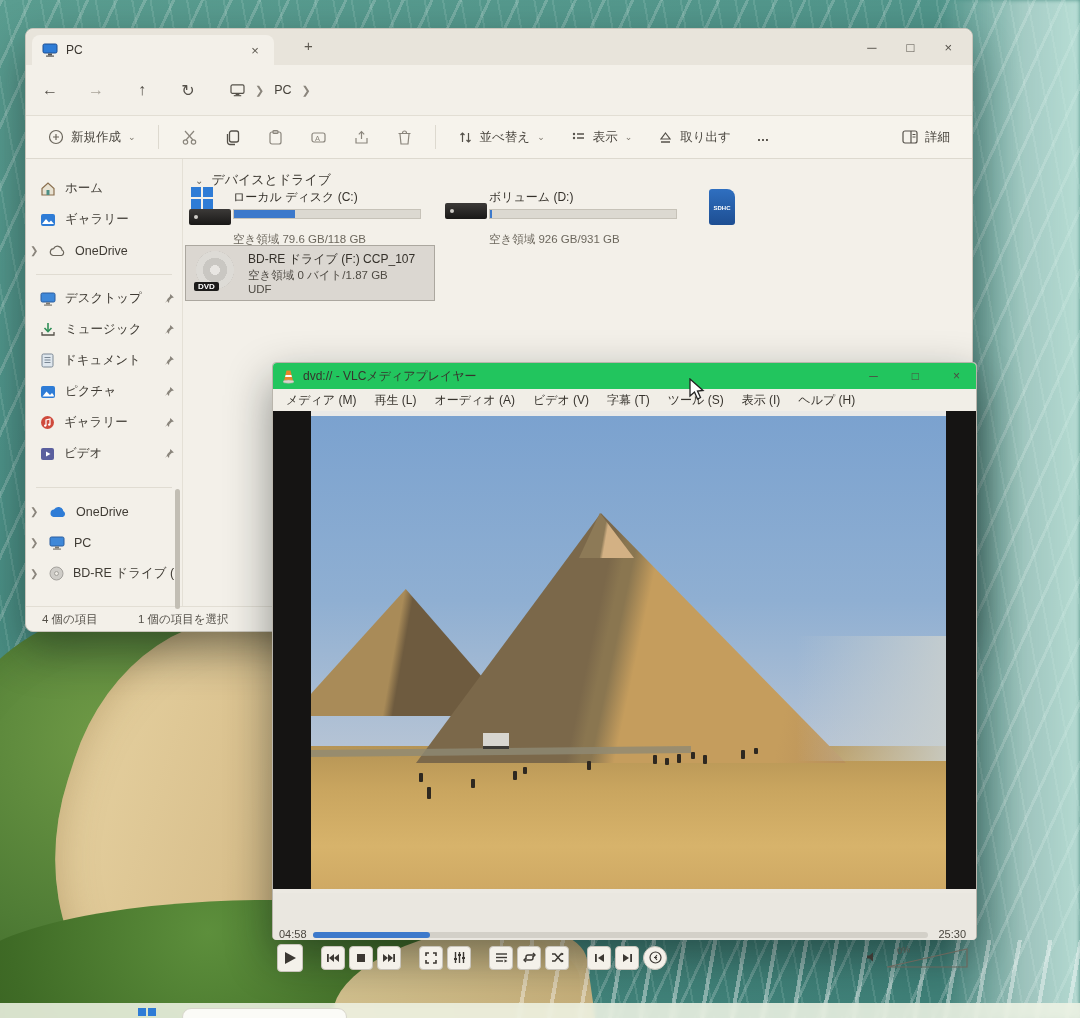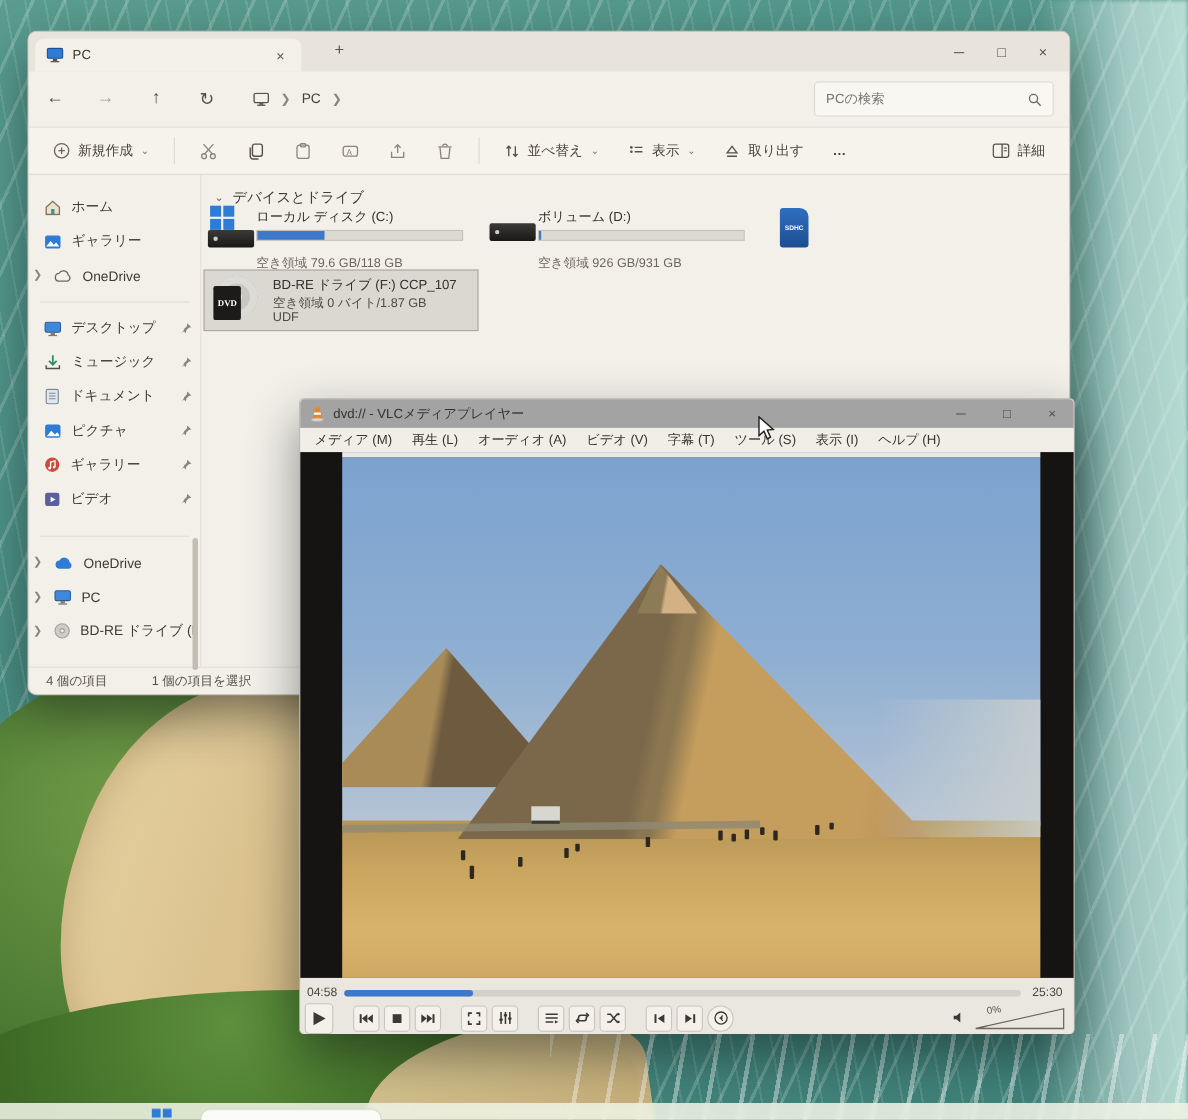--- a/index.html
+++ b/index.html
@@ -103,29 +103,29 @@
     border-radius:2px; }
   .hdd::after { content:""; position:absolute; left:5px; top:6px; width:4px; height:4px; border-radius:50%; background:#cfcdc8; }
   .winlogo { position:absolute; left:2px; top:-2px; width:22px; height:22px; display:grid; grid-template-columns:10px 10px; gap:2px; }
   .winlogo i { background:#2e7cd6; width:10px; height:10px; }
   .sdcard { position:absolute; left:6px; top:0; width:26px; height:36px; background:linear-gradient(#2f6fc0,#1d4e92);
     border-radius:3px 8px 3px 3px; }
   .sdcard span { position:absolute; left:0; right:0; top:16px; text-align:center; font-size:6px; color:#fff; font-weight:bold; }
   .disc { position:absolute; left:2px; top:0; width:38px; height:38px; border-radius:50%;
     background:radial-gradient(circle, #e8e6e2 0 18%, #c9c7c2 19% 45%, #dddbd6 46% 70%, #bdbbb6 71% 100%); }
   .dvd-badge { position:absolute; left:0; bottom:0; background:#1c1b1a; color:#fff; font-size:8px; font-weight:bold;
-    padding:11px 4px; border-radius:2px;font-family:Liberation Serif, serif; }
+    padding:0 4px; border-radius:2px; }
 
   .ex-status { height:26px; border-top:1px solid #e2ded4; display:flex; align-items:center; gap:40px; padding:0 16px;
     font-size:11.5px; color:#55514a; }
 
   
   .vlc { left:272px; top:362px; width:705px; height:578px; background:#ece9e2; border:1px solid #b9b5ac; border-radius:4px; }
   .vlc-title { height:26px; display:flex; align-items:center; padding:0 8px; gap:7px; font-size:12px; color:#37332d;
-    background:#a3a3a3; border-radius:4px 4px 0 0; }
+    background:#22c55e; border-radius:4px 4px 0 0; }
   .vlc-ctrls { margin-left:auto; display:flex; gap:34px; padding-right:8px; color:#4d4942; font-size:12px; }
   .vlc-menu { height:22px; display:flex; align-items:center; padding:0 4px; font-size:12px; color:#37332d; background:#f1eee7; }
   .vlc-menu span { padding:0 9px; white-space:nowrap; }
 
   .vlc-video { position:relative; height:478px; background:#151413; overflow:hidden; }
   .scene { position:absolute; left:38px; top:0; width:635px; height:478px; overflow:hidden; }
   .sc-topline { position:absolute; left:0; top:0; width:100%; height:5px; background:#e9e9e7; }
   .sc-sky { position:absolute; left:0; top:5px; width:100%; height:335px;
     background:linear-gradient(#7ba2cf 0%, #8fafd2 55%, #b6c4d5 100%); }
   .sc-haze { position:absolute; right:0; top:225px; width:150px; height:125px;
@@ -139,21 +139,21 @@
   .pyr-big { left:105px; top:102px; width:430px; height:250px;
     clip-path:polygon(43% 0, 100% 100%, 0 100%);
     background:linear-gradient(102deg, #7b684a 0 42%, #8a7650 45% 47%, #c59d5d 52% 85%, #b8905a 100%); }
   .pyr-cap { left:268px; top:102px; width:55px; height:45px;
     clip-path:polygon(38% 0, 100% 100%, 0 100%);
     background:linear-gradient(100deg, #8d7a57 0 45%, #d3b184 50% 100%); }
   .sc-road { position:absolute; left:0; top:337px; width:380px; height:7px; background:#8f8a74; transform:rotate(-.6deg); opacity:.8; }
   .sc-van { position:absolute; left:172px; top:322px; width:26px; height:16px; background:#d8d6d0; border-bottom:3px solid #3c3a36; }
   .fig { position:absolute; width:4px; height:9px; background:#2e2820; border-radius:1px; }
   .vlc-bar { position:absolute; left:0; top:530px; width:703px; height:47px; background:#eae7e0; border-radius:0 0 4px 4px; }
-  .seek-row { position:relative; height:18px; }
+  .seek-row { position:relative; height:18px;margin-top:32px; }
   .time { position:absolute; top:3px; font-size:11px; color:#4a463f; }
   .time.left { left:6px; }
   .time.right { right:10px; }
   .seek { position:absolute; left:40px; right:48px; top:7px; height:6px; background:#d3d0c8; border-radius:3px; }
   .seek .sfill { height:100%; background:#3c79cb; border-radius:3px; }
   .btn-row { position:relative; height:29px; display:flex; align-items:center; gap:4px; padding:0 4px; }
   .vbtn { width:24px; height:24px; background:#f4f1ea; border:1px solid #c8c4bb; border-radius:4px;
     display:flex; align-items:center; justify-content:center; color:#3c3833; }
   .vbtn.play { width:26px; height:28px; }
   .vgap { width:10px; }
@@ -207,27 +207,20 @@
       <span class="nav-ic">↻</span>
       <div class="crumbbox">
         <svg width="15" height="13" viewBox="0 0 16 14">
           <rect x="1" y="1" width="14" height="9" rx="1.5" fill="none" stroke="#55514a" stroke-width="1.3"></rect>
           <rect x="6" y="10.5" width="4" height="1.6" fill="#55514a"></rect>
             <rect x="4" y="12" width="8" height="1.2" fill="#55514a"></rect>
         </svg>
         <span class="crumb-sep">❯</span>
         <span>PC</span>
         <span class="crumb-sep">❯</span>
-      </div>
-      <div class="searchbox">
-        <input placeholder="PCの検索" style="">
-        <svg class="mag" width="13" height="13" viewBox="0 0 14 14">
-          <circle cx="6" cy="6" r="4" fill="none" stroke="#6c675d" stroke-width="1.3"></circle>
-          <line x1="9" y1="9" x2="13" y2="13" stroke="#6c675d" stroke-width="1.3"></line>
-        </svg>
       </div>
     </div>
 
     <div class="ex-toolbar">
       <div class="tbtn">
         <svg width="16" height="16" viewBox="0 0 16 16">
           <circle cx="8" cy="8" r="6.5" fill="none" stroke="#6c675d" stroke-width="1.2"></circle>
           <line x1="8" y1="5" x2="8" y2="11" stroke="#6c675d" stroke-width="1.2"></line>
           <line x1="5" y1="8" x2="11" y2="8" stroke="#6c675d" stroke-width="1.2"></line>
         </svg>

